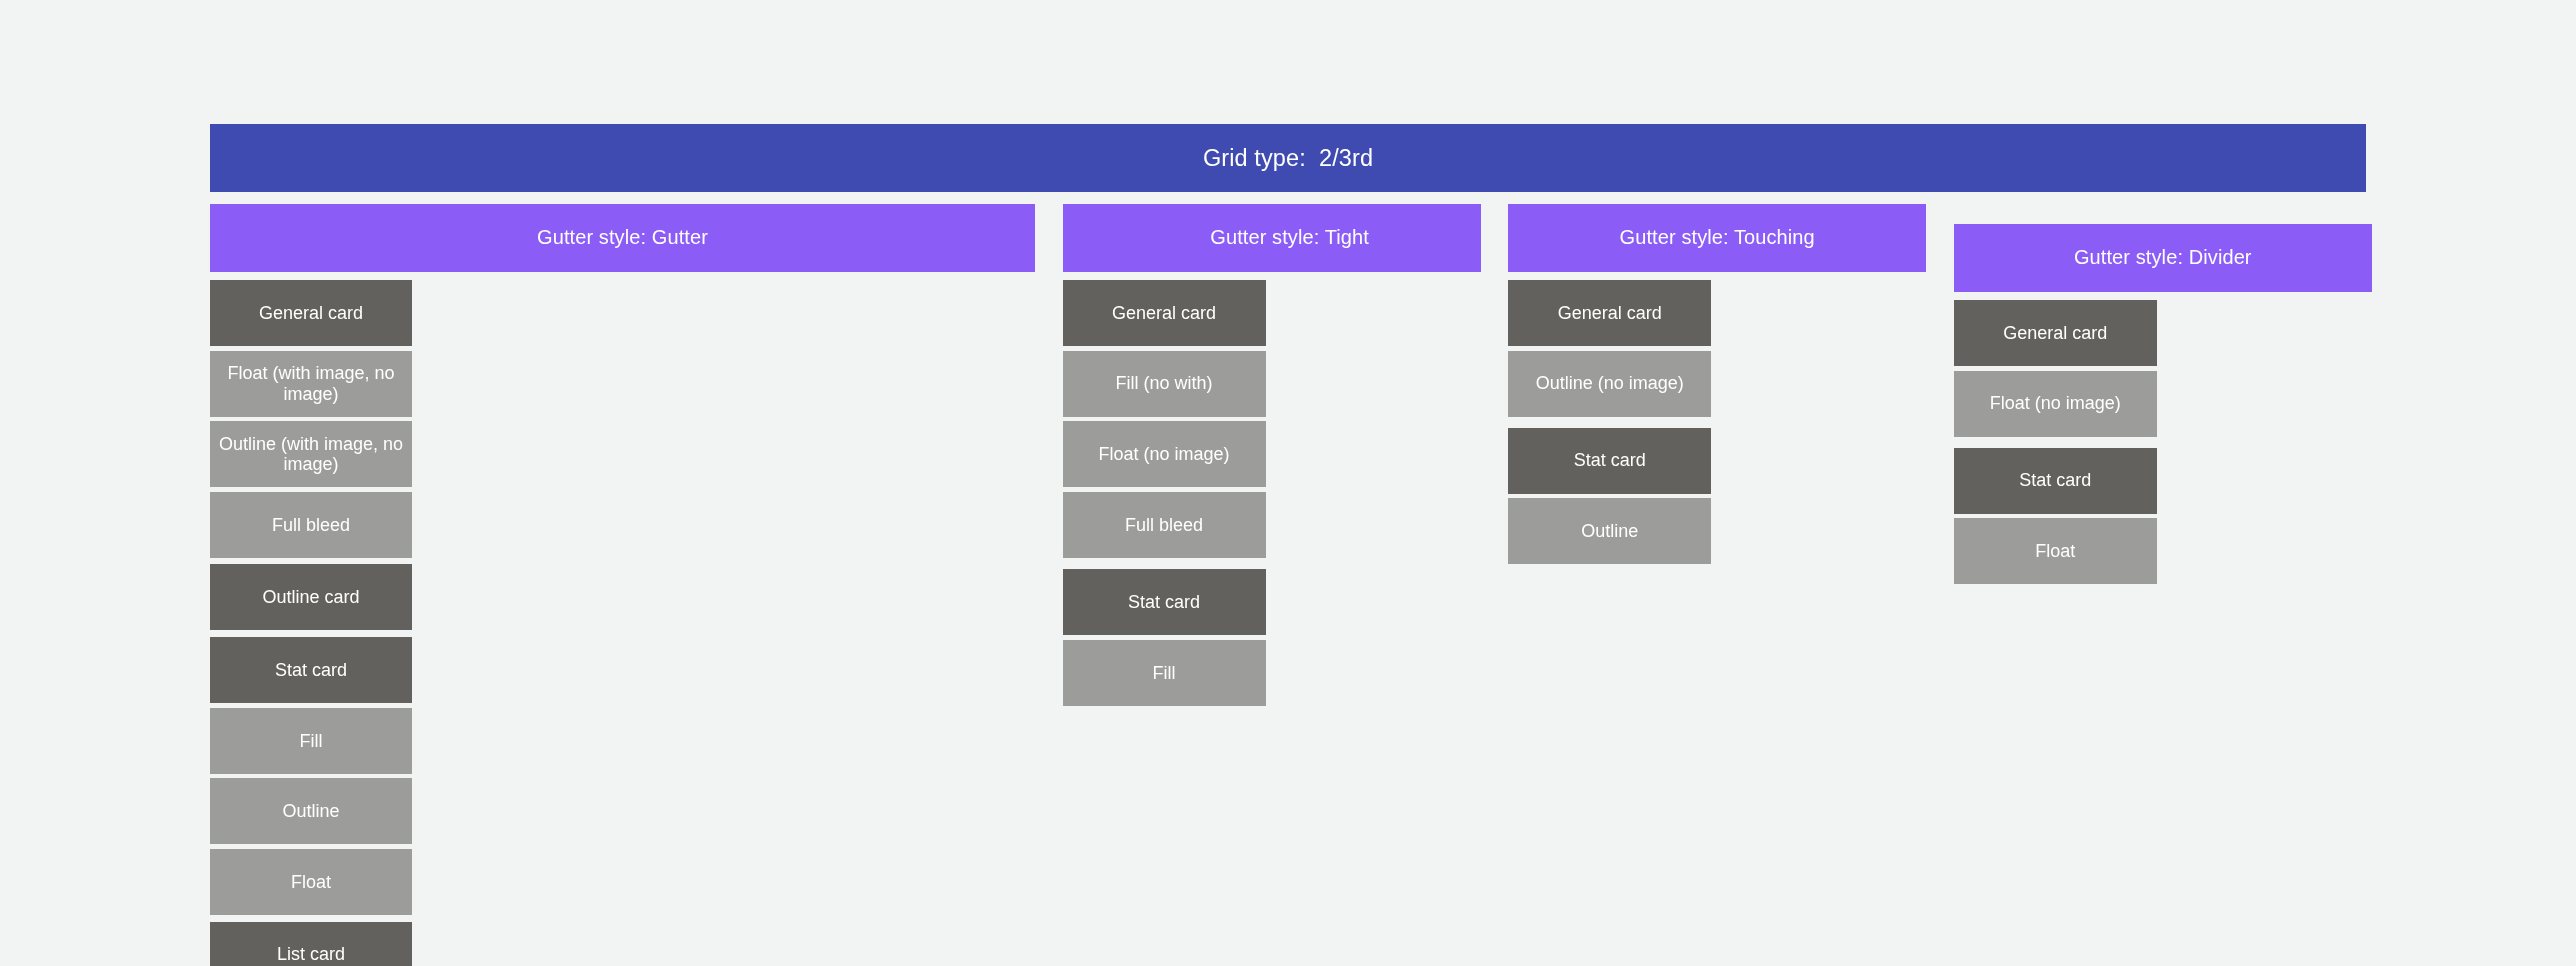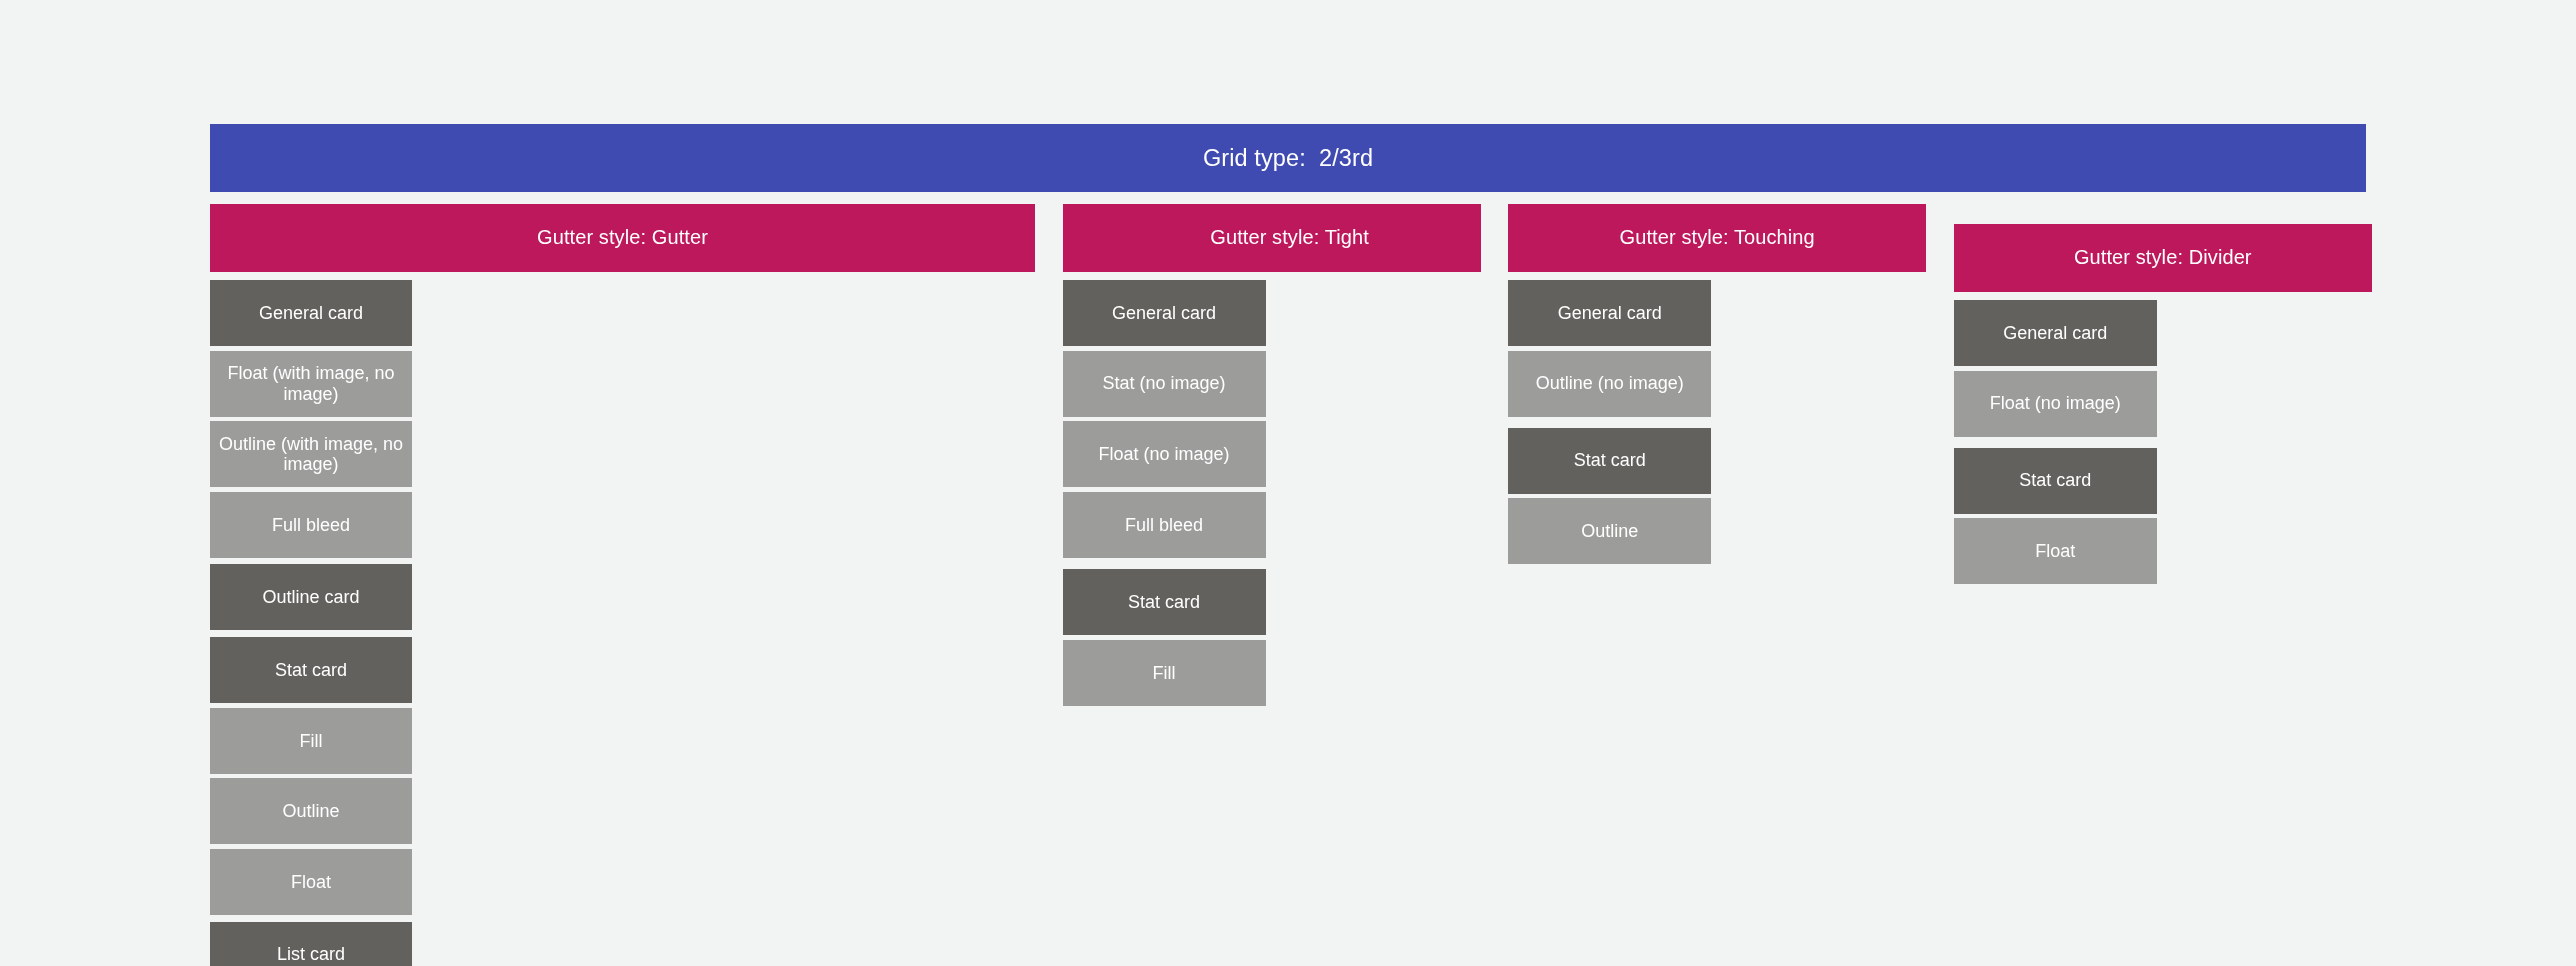--- a/index.html
+++ b/index.html
@@ -41,21 +41,21 @@
     display: flex;
     align-items: flex-start;
     margin-top: 11.7px;
     gap: 27.6px;
   }
 
   .group { flex: 0 0 auto; }
 
   .gutter-band {
     height: 68px;
-    background: #be185d;
+    background: #8b5cf6;
     display: flex;
     align-items: center;
     justify-content: center;
   }
   .gutter-band .band-label {
     color: #ffffff;
     font-size: 20px;
     font-weight: 400;
     letter-spacing: 0.1px;
     white-space: pre;
@@ -192,21 +192,21 @@
       <div class="gutter-band">
         <span class="band-label">Gutter style: Tight</span>
       </div>
       <div class="columns">
 
         <div class="column">
           <div class="col-header">
             <span class="cell-label">General card</span>
           </div>
           <div class="cell">
-            <span class="cell-label">Stat (no image)</span>
+            <span class="cell-label">Fill (no with)</span>
           </div>
           <div class="cell">
             <span class="cell-label">Float (no image)</span>
           </div>
           <div class="cell">
             <span class="cell-label">Full bleed</span>
           </div>
         </div>
 
         <div class="column">

